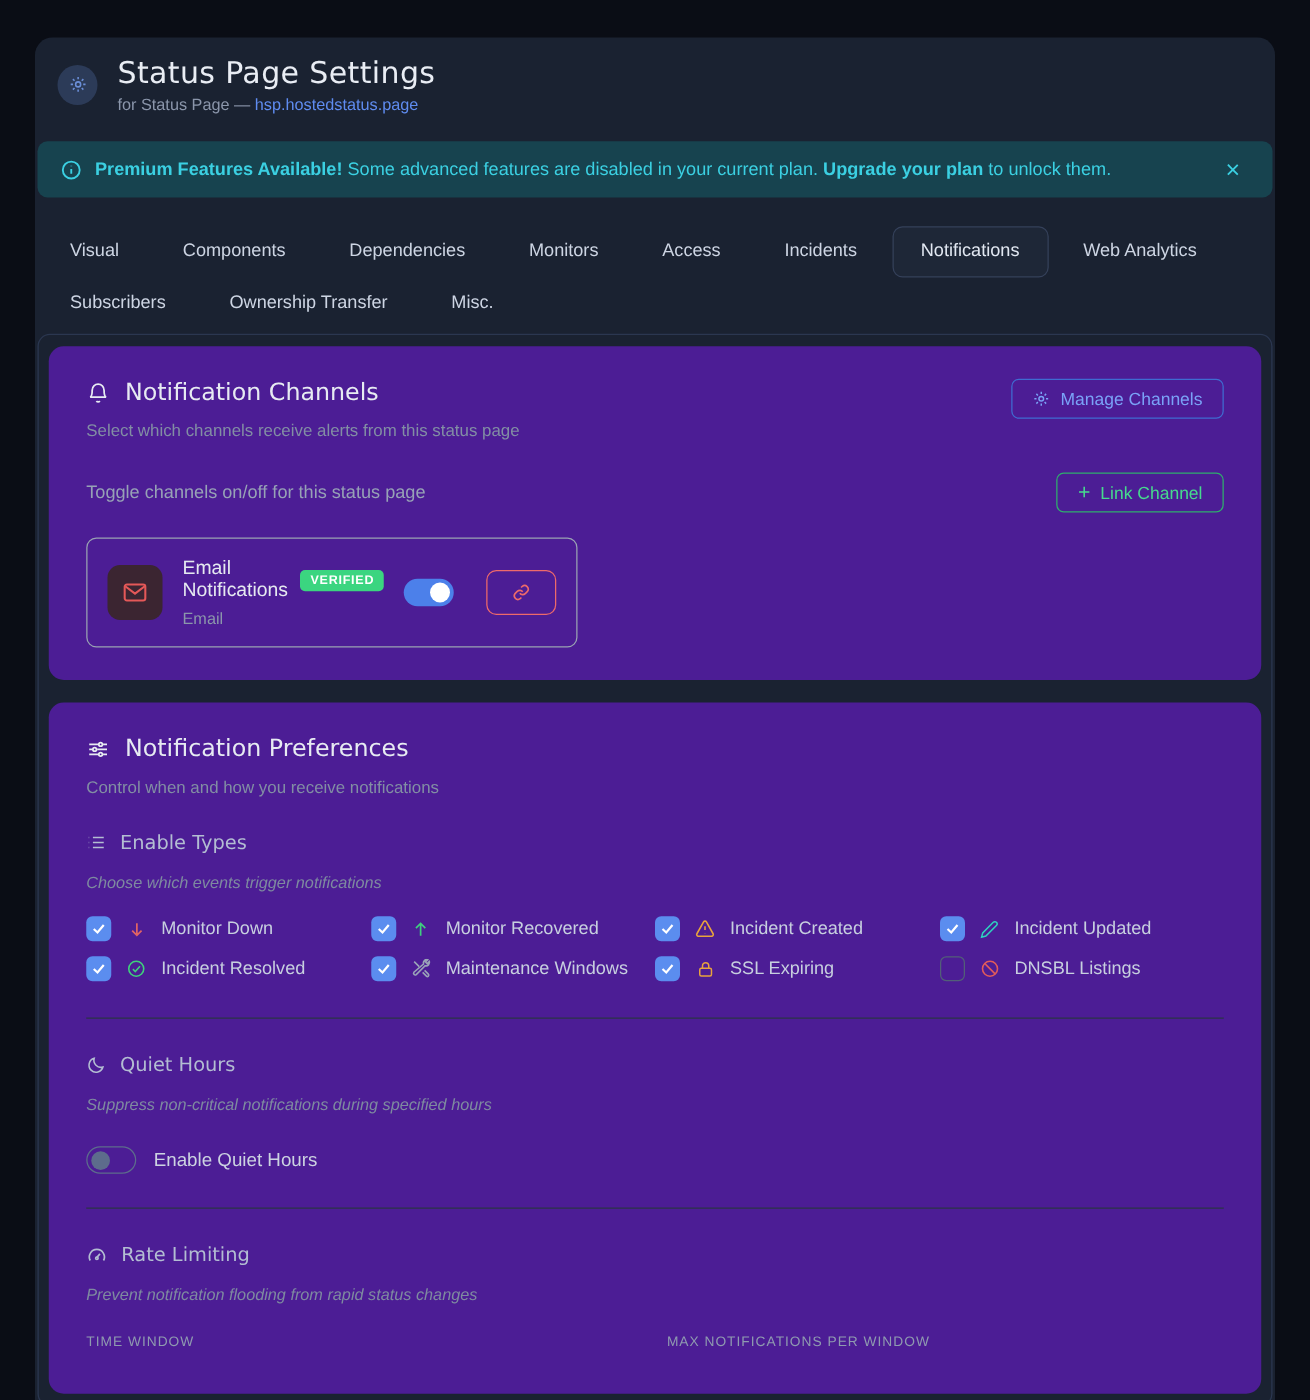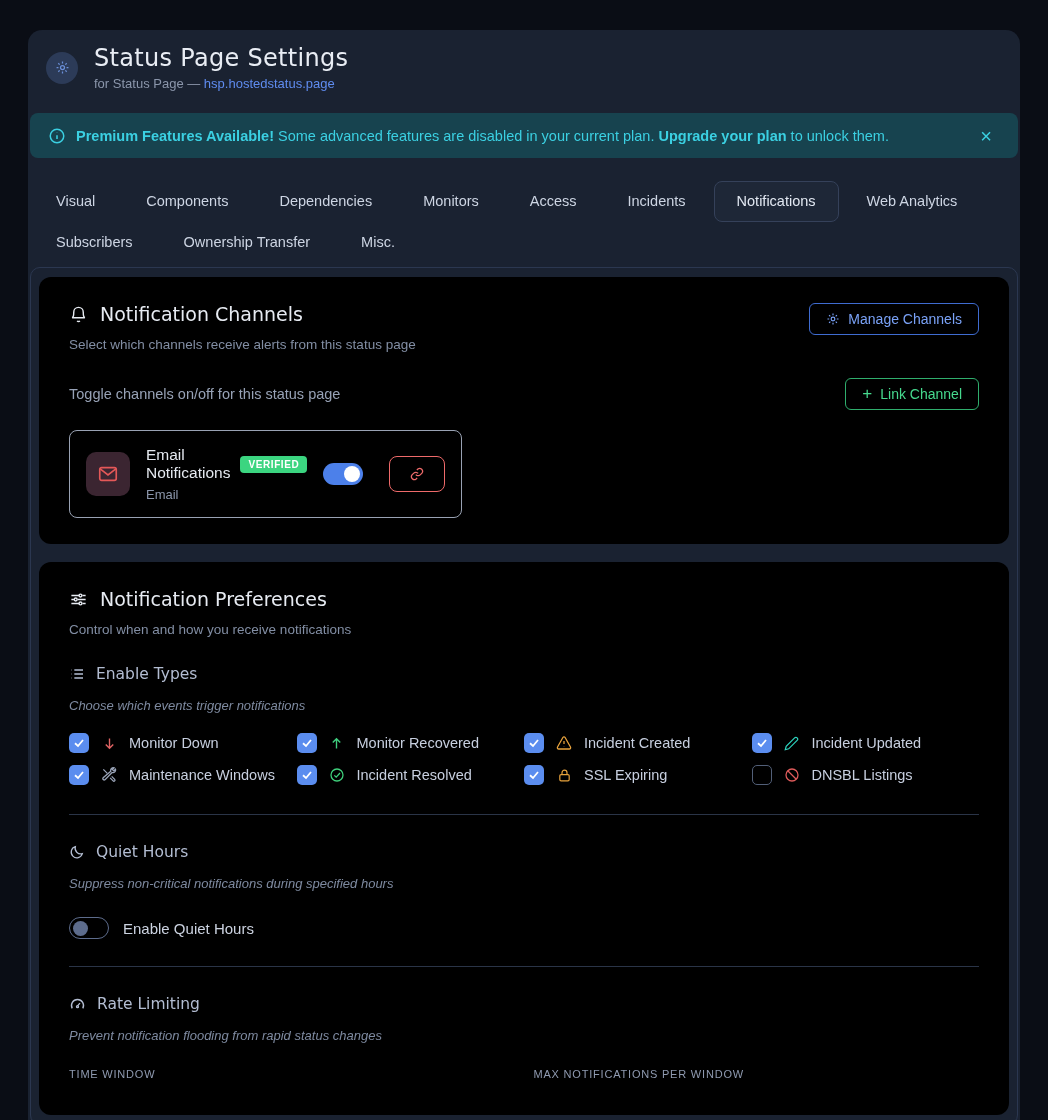--- a/index.html
+++ b/index.html
@@ -35,21 +35,21 @@
   .tabs { display:flex; flex-wrap:wrap; margin:23px 2px 0; padding-left:3px; row-gap:0; column-gap:5px; }
   .tab {
     font-size:14.5px; color:#cdd5e3; padding:10px 22px; border:1px solid transparent;
     border-radius:8px; cursor:pointer; background:none; font-family:inherit; line-height:19px;
   }
   .tab.active { background:#1e2737; border-color:#35415a; color:#e2e8f2; }
   
   .content {
     margin:4px 2px 0; border:1px solid #2b3750; border-radius:10px; padding:9px 8px;
   }
-  .card { background:#000000; border-radius:12px; padding:26px 30px; }
+  .card { background:#4c1d95; border-radius:12px; padding:26px 30px; }
   .card + .card { margin-top:18px; }
   .card-head { display:flex; align-items:flex-start; justify-content:space-between; }
   .card-title-row { display:flex; align-items:center; gap:12px; color:#e7ebf2; }
   .card-title { font-family:"DejaVu Sans", sans-serif; font-size:19px; font-weight:500; color:#e7ebf2; }
   .card-sub { font-size:13.5px; color:#828ea4; margin-top:12px; }
   
   .btn { display:inline-flex; align-items:center; gap:8px; background:transparent; border-radius:6px;
          font-family:inherit; font-size:14px; padding:7px 16px; cursor:pointer; }
   .btn-blue { border:1px solid #3f6cd1; color:#7aa2f7; }
   .btn-green { border:1px solid #2fae6d; color:#46d98e; }
@@ -281,41 +281,41 @@
               </svg>
             </span>
           <span class="ev-label">Incident Updated</span>
         </div>
         <div class="event-item">
           <span class="checkbox checked">
               <svg width="12" height="12" viewBox="0 0 24 24" fill="none" stroke="currentColor" stroke-width="3.5">
                 <path d="M4 12.5 10 18 20 6"></path>
               </svg>
             </span>
+          <span class="ev-icon" style="color:#3fd17c">
+              <svg width="16" height="16" viewBox="0 0 24 24" fill="none" stroke="currentColor" stroke-width="1.9">
+                <circle cx="12" cy="12" r="9"></circle>
+                <path d="m8 12.5 2.8 2.8L16.5 9"></path>
+              </svg>
+            </span>
+          <span class="ev-label">Incident Resolved</span>
+        </div>
+        <div class="event-item">
+          <span class="checkbox checked">
+              <svg width="12" height="12" viewBox="0 0 24 24" fill="none" stroke="currentColor" stroke-width="3.5">
+                <path d="M4 12.5 10 18 20 6"></path>
+              </svg>
+            </span>
           <span class="ev-icon" style="color:#9aa4b8">
               <svg width="16" height="16" viewBox="0 0 24 24" fill="none" stroke="currentColor" stroke-width="1.9">
                 <path d="M14.7 6.3a4 4 0 0 1 5-5l-2.6 2.6 2 2L21.7 3.3a4 4 0 0 1-5 5L6 19a2 2 0 0 1-2.8-2.8Z"></path>
                 <path d="m5 5 4.5 4.5M3.5 3.5 5 5M16 14l4.5 4.5a1.6 1.6 0 0 1-2.3 2.3L13.7 16.3"></path>
               </svg>
             </span>
           <span class="ev-label">Maintenance Windows</span>
-        </div>
-        <div class="event-item">
-          <span class="checkbox checked">
-              <svg width="12" height="12" viewBox="0 0 24 24" fill="none" stroke="currentColor" stroke-width="3.5">
-                <path d="M4 12.5 10 18 20 6"></path>
-              </svg>
-            </span>
-          <span class="ev-icon" style="color:#3fd17c">
-              <svg width="16" height="16" viewBox="0 0 24 24" fill="none" stroke="currentColor" stroke-width="1.9">
-                <circle cx="12" cy="12" r="9"></circle>
-                <path d="m8 12.5 2.8 2.8L16.5 9"></path>
-              </svg>
-            </span>
-          <span class="ev-label">Incident Resolved</span>
         </div>
         <div class="event-item">
           <span class="checkbox checked">
               <svg width="12" height="12" viewBox="0 0 24 24" fill="none" stroke="currentColor" stroke-width="3.5">
                 <path d="M4 12.5 10 18 20 6"></path>
               </svg>
             </span>
           <span class="ev-icon" style="color:#e8a33d">
               <svg width="15" height="15" viewBox="0 0 24 24" fill="none" stroke="currentColor" stroke-width="1.9">
                 <rect x="4.5" y="10.5" width="15" height="10" rx="2"></rect>

